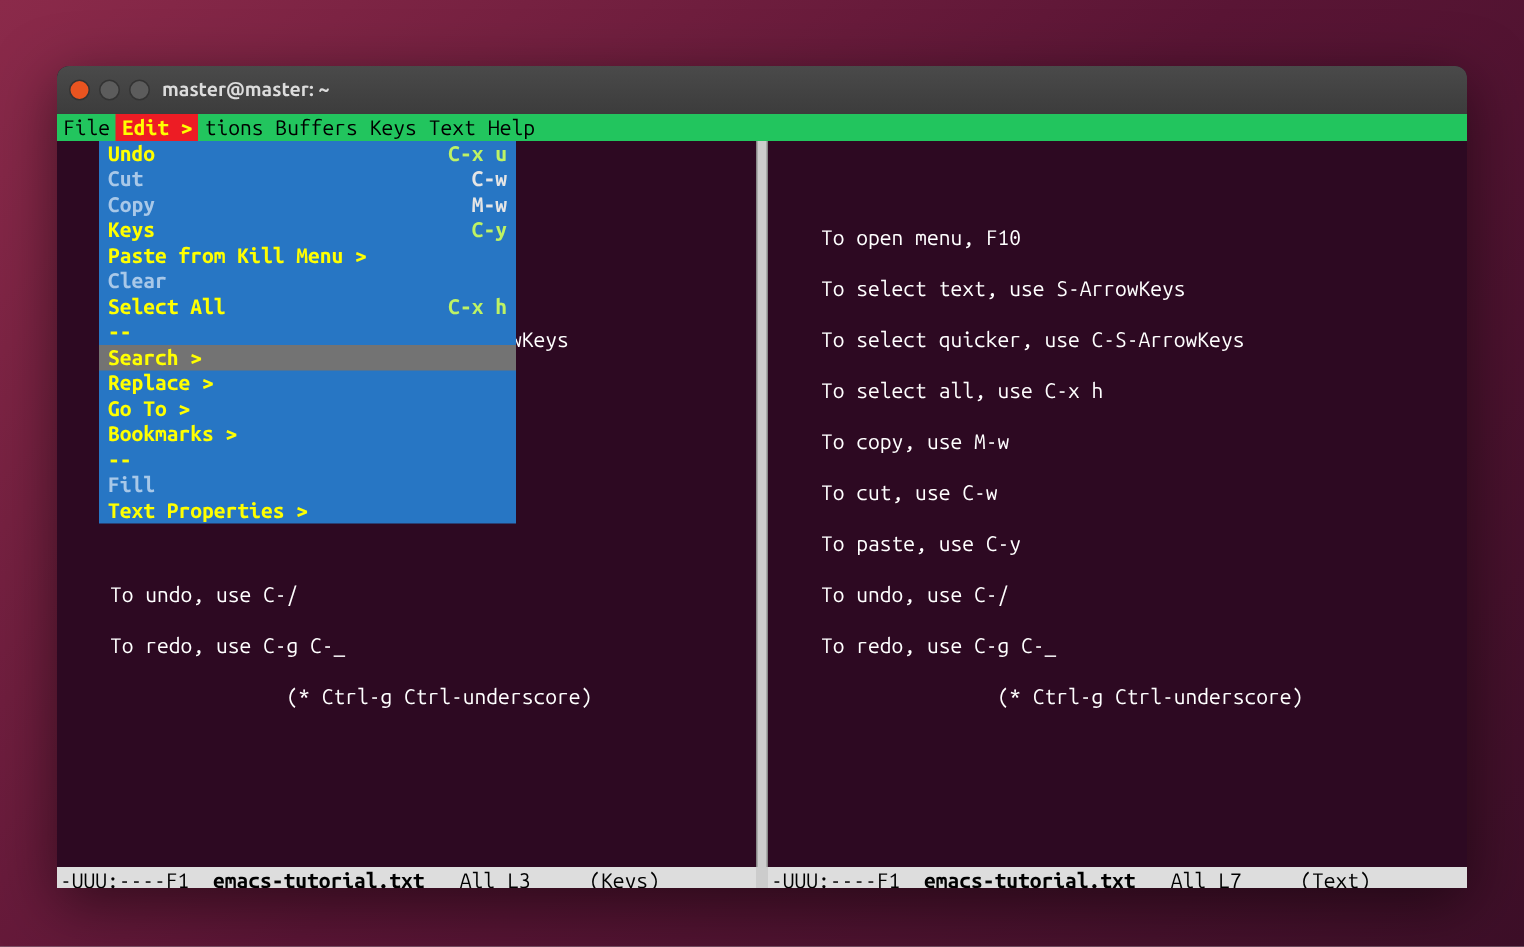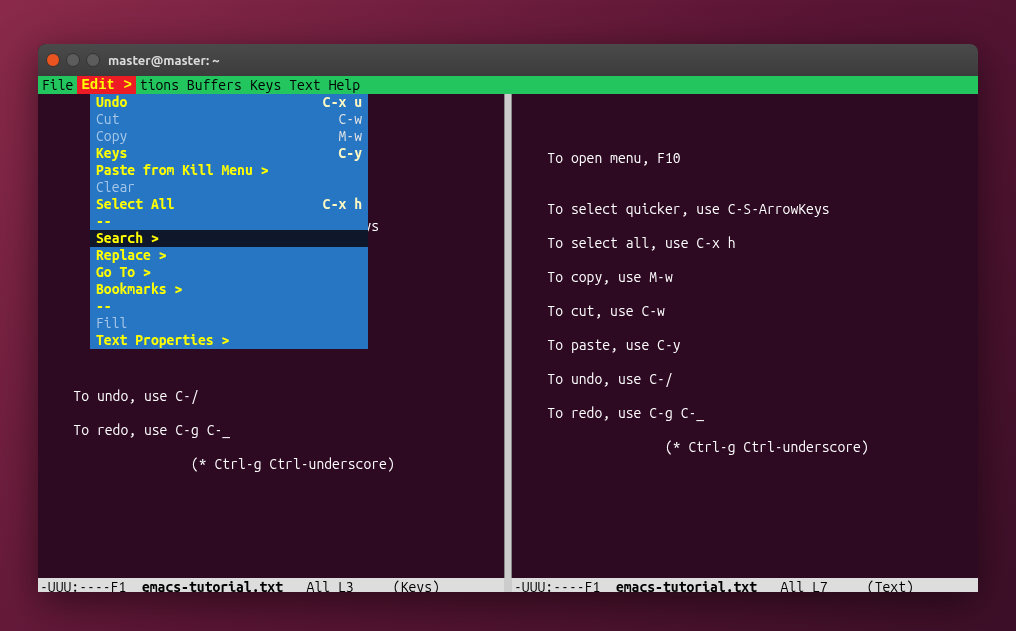--- a/index.html
+++ b/index.html
@@ -63,21 +63,20 @@
       z-index: 5;
     }
     .menu-item {
       padding: 0 4px;
       cursor: pointer;
     }
     .menu-item.active {
       background: #ed1c24;
       color: #ffff00;
       font-weight: bold;
-      font-family: Liberation Mono, monospace;
     }
     .editor-area {
       position: relative;
       height: calc(100% - 28px - 18px - 18px);
       background: #2d0922;
       display: flex;
     }
     .pane {
       flex: 1;
       position: relative;
@@ -87,43 +86,43 @@
       padding-top: 22px;
     }
     .pane-divider {
       width: 8px;
       background: #ccc;
       border-left: 1px solid #888;
       border-right: 1px solid #888;
     }
     .dropdown {
       position: absolute;
-      left: 52px;
+      left: 28px;
       top: 0;
       width: 278px;
       background: #2776c4;
       z-index: 10;
       font-size: 14px;
       line-height: 17px;
     }
     .dropdown-item {
       display: flex;
       justify-content: space-between;
       padding: 0 6px;
       color: #ffff00;
       font-weight: bold;
       cursor: pointer;
     }
     .dropdown-item.disabled {
       color: #a8c8e8;
-      font-weight: normal;
+      font-weight: bold;
       gap: 23px;
     }
     .dropdown-item.highlighted {
-      background: #0f172a;
+      background: #737373;
       color: #ffff00;
     }
     .dropdown-sep {
       color: #ffff00;
       padding: 0 6px;
       font-weight: bold;
     }
     .content-line {
       white-space: pre;
       padding-left: 4px;
@@ -143,21 +142,21 @@
       white-space: pre;
     }
     .status-filename {
       font-weight: bold;
     }
     .status-divider {
       width: 8px;
       background: #ccc;
     }
     .shortcut {
-      color: #fef9c3;
+      color: #bef264;
     }
     .dropdown-item.disabled .shortcut {
       color: #e5e5e5;
     }
   </style>
 </head>
 <body>
 
 <div class="window">
   <div class="titlebar">
@@ -251,20 +250,21 @@
         <div class="content-line">    To redo, use C-g C-_</div>
         <div class="content-line">&nbsp;</div>
         <div class="content-line">                   (* Ctrl-g Ctrl-underscore)</div>
       </div>
     <div class="pane-divider"></div>
     <div class="pane" id="right-pane">
         <div class="content-line">&nbsp;</div>
         <div class="content-line">&nbsp;</div>
         <div class="content-line">    To open menu, F10</div>
         <div class="content-line">&nbsp;</div>
+        <div class="content-line">    To select text, use S-ArrowKeys</div>
         <div class="content-line">&nbsp;</div>
         <div class="content-line">    To select quicker, use C-S-ArrowKeys</div>
         <div class="content-line">&nbsp;</div>
         <div class="content-line">    To select all, use C-x h</div>
         <div class="content-line">&nbsp;</div>
         <div class="content-line">    To copy, use M-w</div>
         <div class="content-line">&nbsp;</div>
         <div class="content-line">    To cut, use C-w</div>
         <div class="content-line">&nbsp;</div>
         <div class="content-line">    To paste, use C-y</div>

